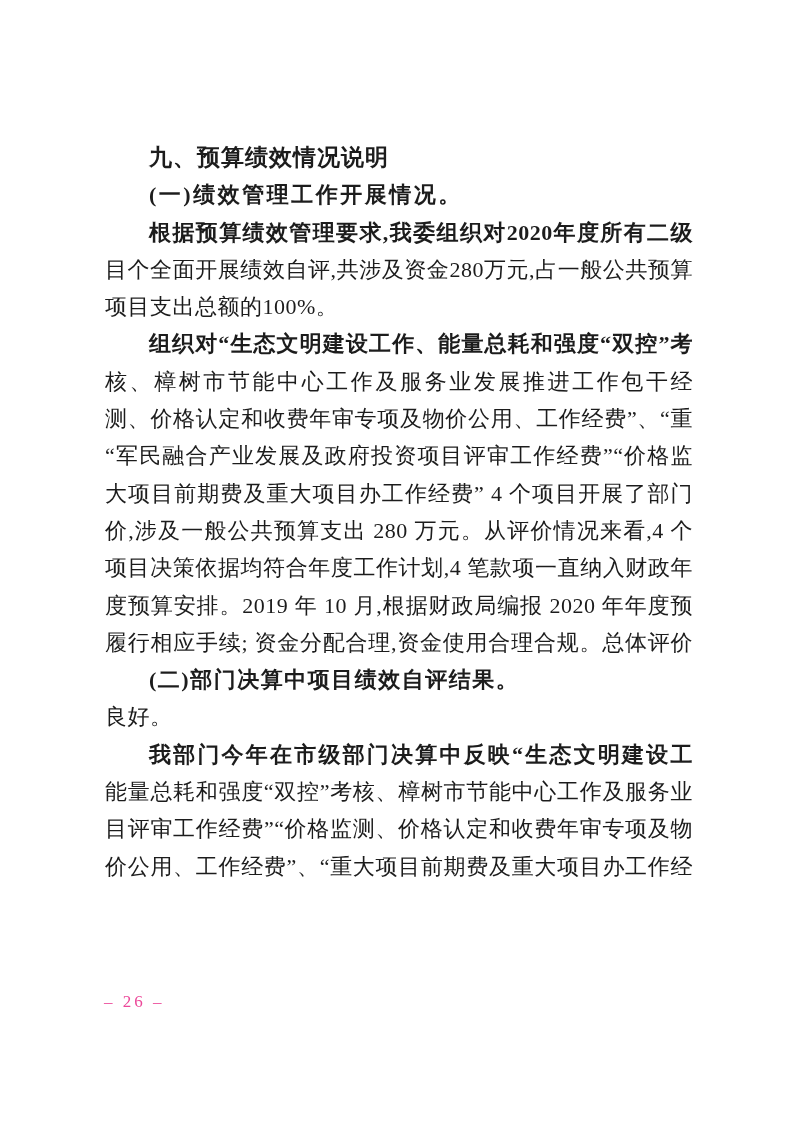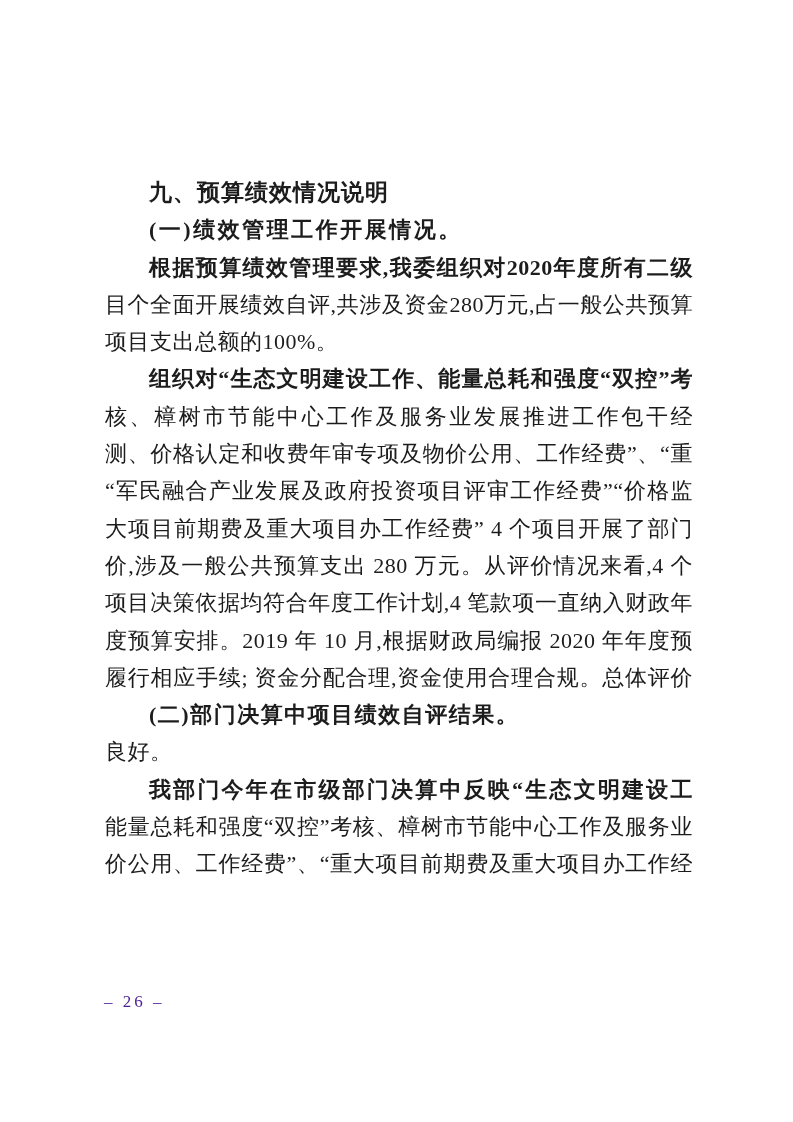--- a/index.html
+++ b/index.html
@@ -32,31 +32,30 @@
     text-align: justify;
     text-align-last: justify;
     overflow: hidden;
   }
   .indent { padding-left: 44px; font-weight: bold; }
   .heading {
     font-family: "Liberation Sans", "DejaVu Sans", sans-serif;
     font-weight: 700;
     font-size: 23px;
     letter-spacing: 1px;
-    margin-top: 35px;
   }
   .kaiti { letter-spacing: 2.5px; }
   .boldk { font-weight: 700; letter-spacing: 1.5px; }
   .footer {
     position: absolute;
     left: 104px;
     top: 992px;
     font-size: 17px;
     letter-spacing: 3px;
-    color: #4c1d95;
+    color: #ec4899;
   }
 </style>
 </head>
 <body>
 
 <div class="page">
   <div class="content">
     <div class="l heading indent">九、预算绩效情况说明</div>
     <div class="l kaiti indent">(一)绩效管理工作开展情况。</div>
     <div class="l just indent">根据预算绩效管理要求,我委组织对2020年度所有二级项</div>
@@ -68,16 +67,17 @@
     <div class="l just">“军民融合产业发展及政府投资项目评审工作经费”“价格监</div>
     <div class="l just">大项目前期费及重大项目办工作经费” 4 个项目开展了部门评</div>
     <div class="l just">价,涉及一般公共预算支出 280 万元。从评价情况来看,4 个</div>
     <div class="l just">项目决策依据均符合年度工作计划,4 笔款项一直纳入财政年</div>
     <div class="l just">度预算安排。2019 年 10 月,根据财政局编报 2020 年年度预算</div>
     <div class="l just">履行相应手续; 资金分配合理,资金使用合理合规。总体评价</div>
     <div class="l boldk indent">(二)部门决算中项目绩效自评结果。</div>
     <div class="l">良好。</div>
     <div class="l just indent">我部门今年在市级部门决算中反映“生态文明建设工作、</div>
     <div class="l just">能量总耗和强度“双控”考核、樟树市节能中心工作及服务业</div>
+    <div class="l just">目评审工作经费”“价格监测、价格认定和收费年审专项及物</div>
     <div class="l just">价公用、工作经费”、“重大项目前期费及重大项目办工作经</div>
   </div>
   <div class="footer">– 26 –</div>
 </div>
 
 </body></html>

